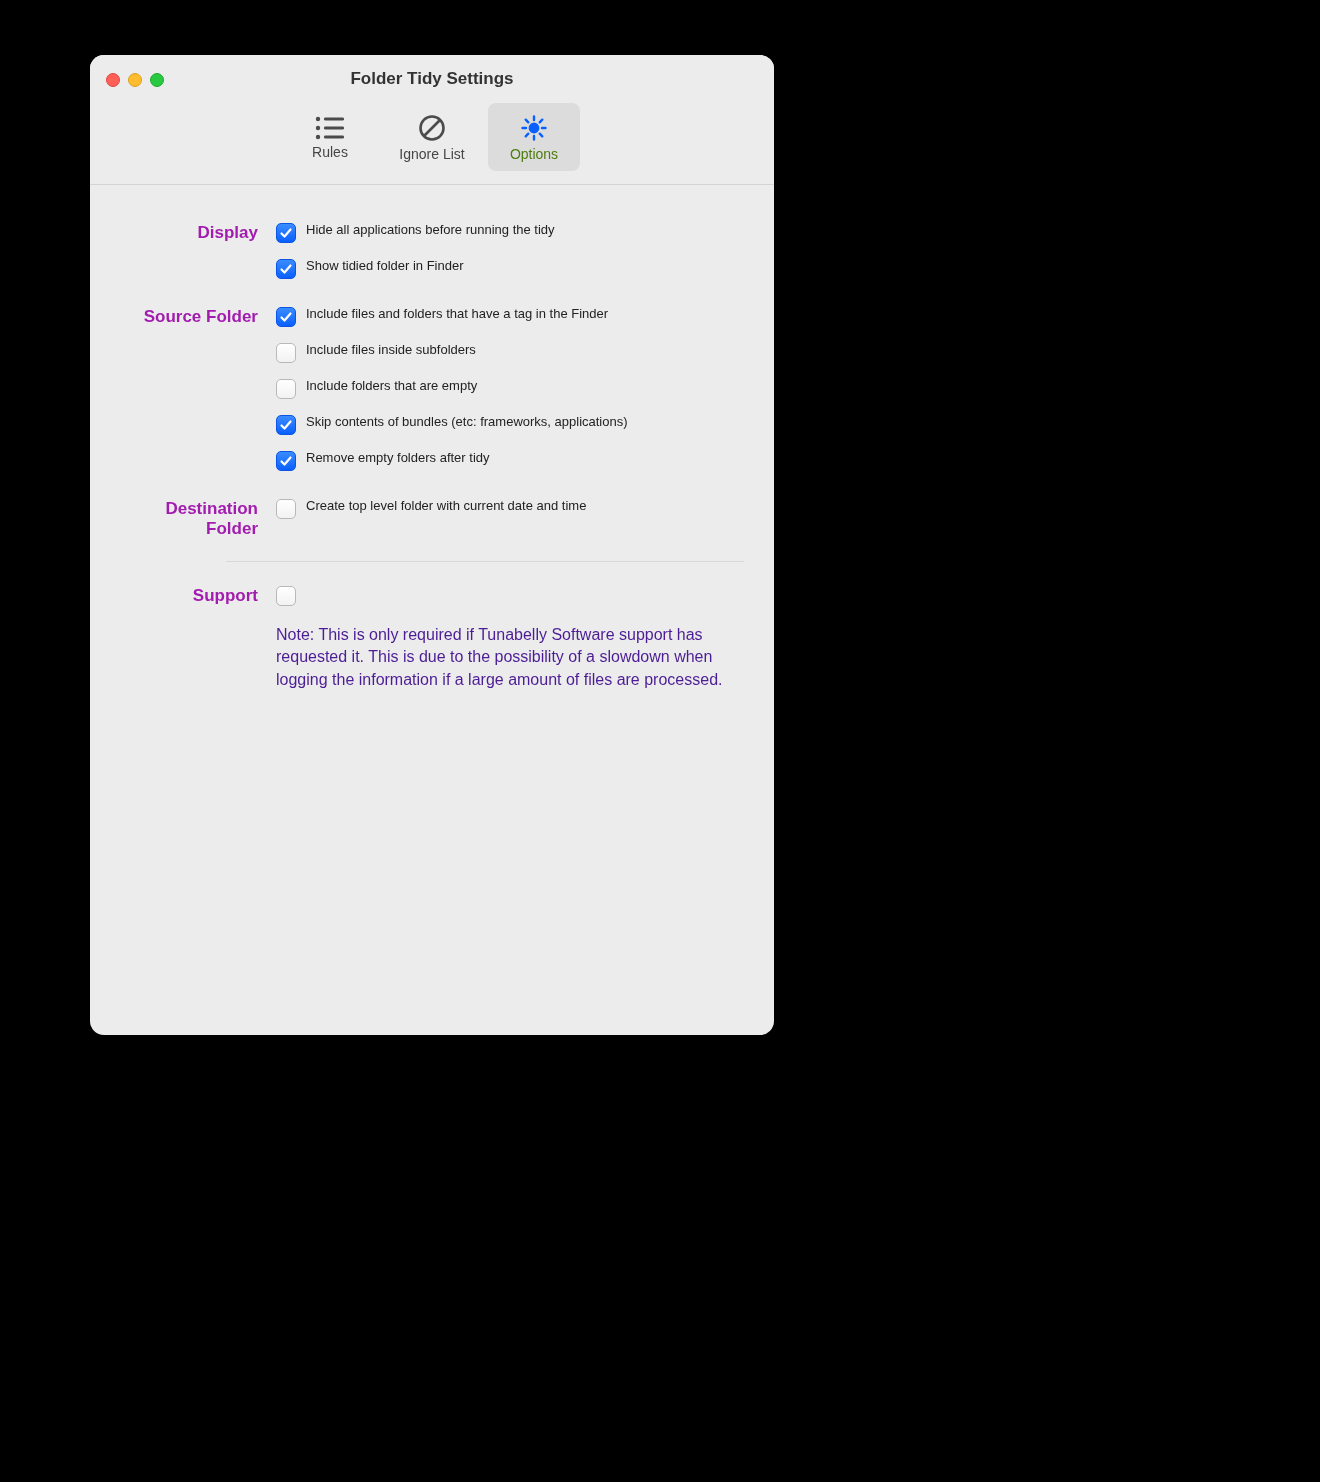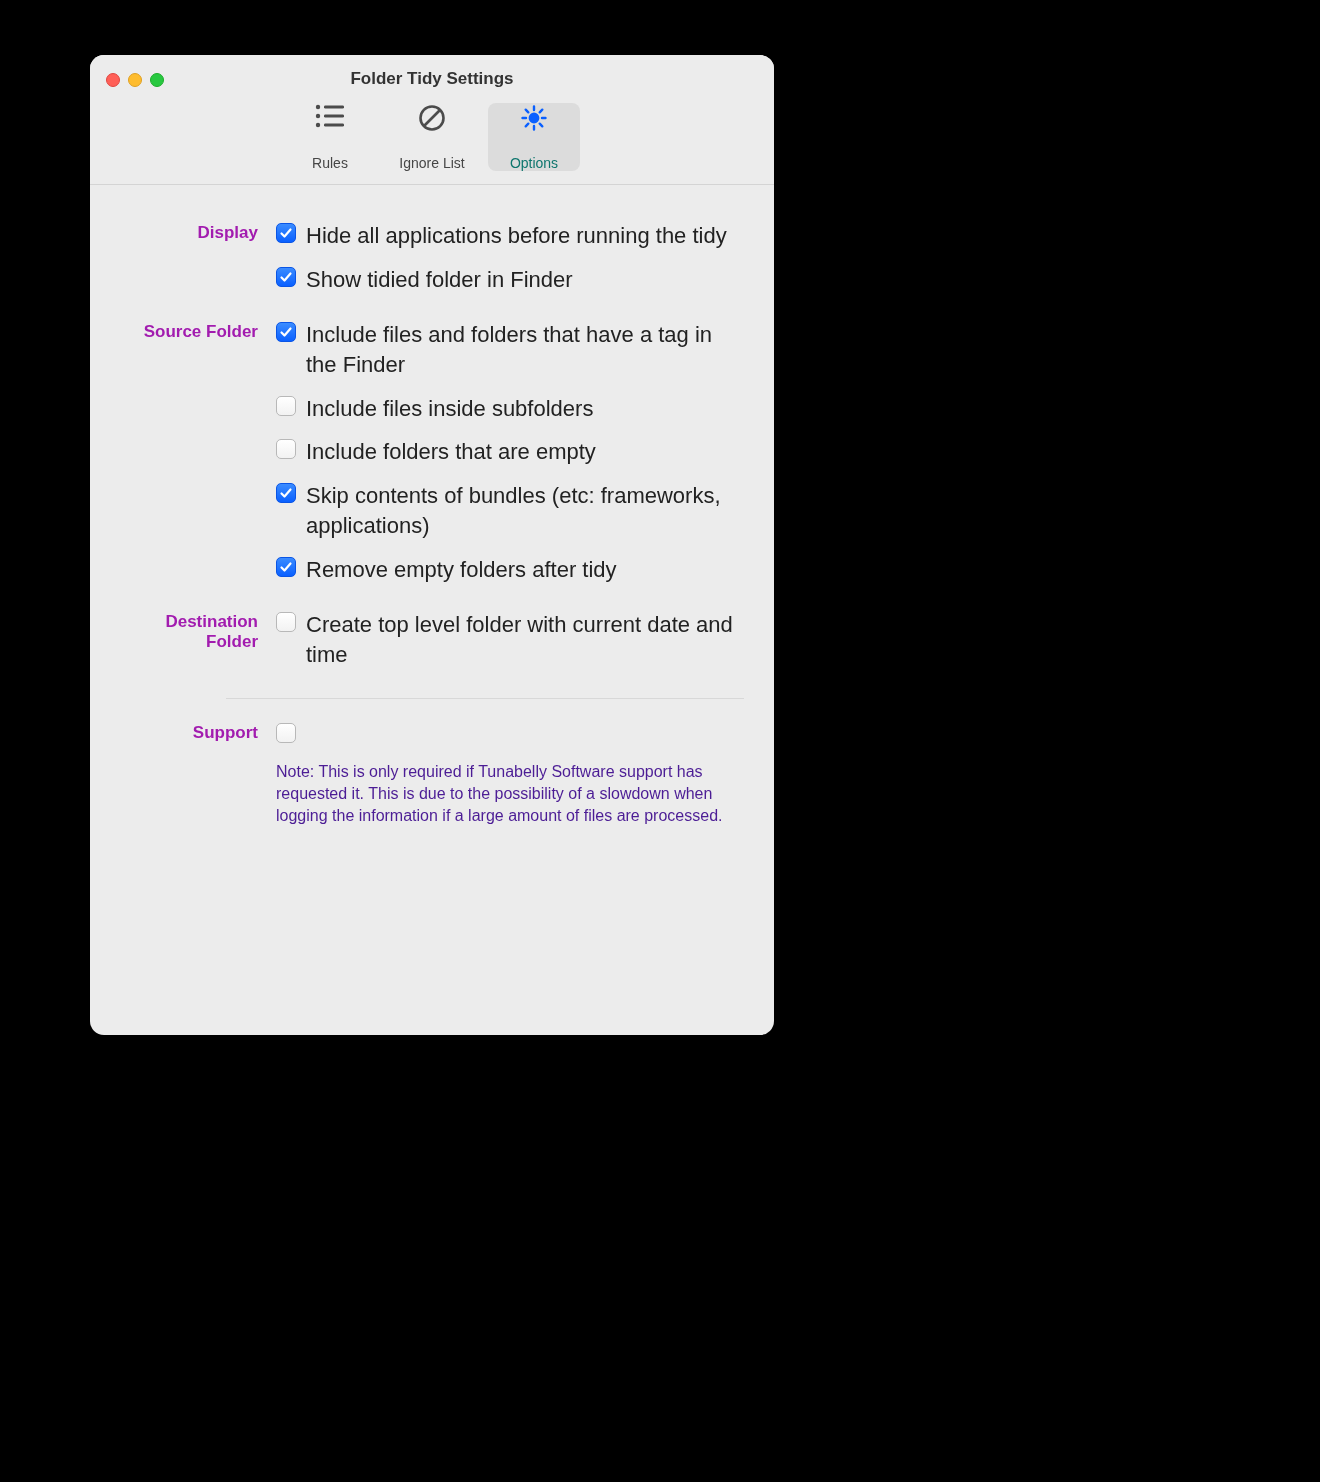--- a/index.html
+++ b/index.html
@@ -30,29 +30,29 @@
   .window-title {
     position: absolute; left: 0; right:0; top: 14px;
     text-align: center;
     font-size: 17px; font-weight: 700; color: #333;
   }
   .toolbar {
     position: absolute; left:0; right:0; top: 48px;
     display: flex; justify-content: center; gap: 8px;
   }
   .tb-item {
-    display:flex; flex-direction:column; align-items:center; justify-content:space-between;
+    display:flex; flex-direction:column; align-items:center; justify-content:center;
     width: 92px; height: 68px;
     border-radius: 8px;
     color:#464646;
     cursor: pointer;
   }
   .tb-item .lbl { font-size: 14px; margin-top:3px;}
   .tb-item.ignore { width: 96px; }
-  .tb-item.active { background: #dcdcdc; color:#0f766e; }
+  .tb-item.active { background: #dcdcdc; color:#4d7c0f; }
   .tb-item.active svg { stroke:#0a60ff; fill:#0a60ff; }
   .content {
     padding: 26px 30px 30px 30px;
   }
   .section {
     display:flex; align-items:flex-start;
     padding: 10px 0 10px 0;
   }
   .sec-label {
     width: 156px; text-align:right;
@@ -72,21 +72,21 @@
     flex-shrink:0; margin-top:2px;
     display:flex; align-items:center; justify-content:center;
     cursor:pointer;
   }
   .checkbox.checked {
     background: linear-gradient(#3b8cff,#0a60ff);
     border: 1px solid #0a55e6;
   }
   .checkbox.checked svg { display:block; }
   .checkbox svg { display:none; }
-  .row .text { font-size: 22px; color:#222; line-height:1.35; }
+  .row .text { font-size: 13px; color:#222; line-height:1.35; }
   .hr {
     height:1px; background:#d8d8d8;
     margin: 12px 0 12px 106px;
   }
   .note {
     font-size: 16px; color:#4c1d95; line-height:1.4;
     padding-top: 4px;
   }
   
   .icon-list { fill:#4b4b4b; }

